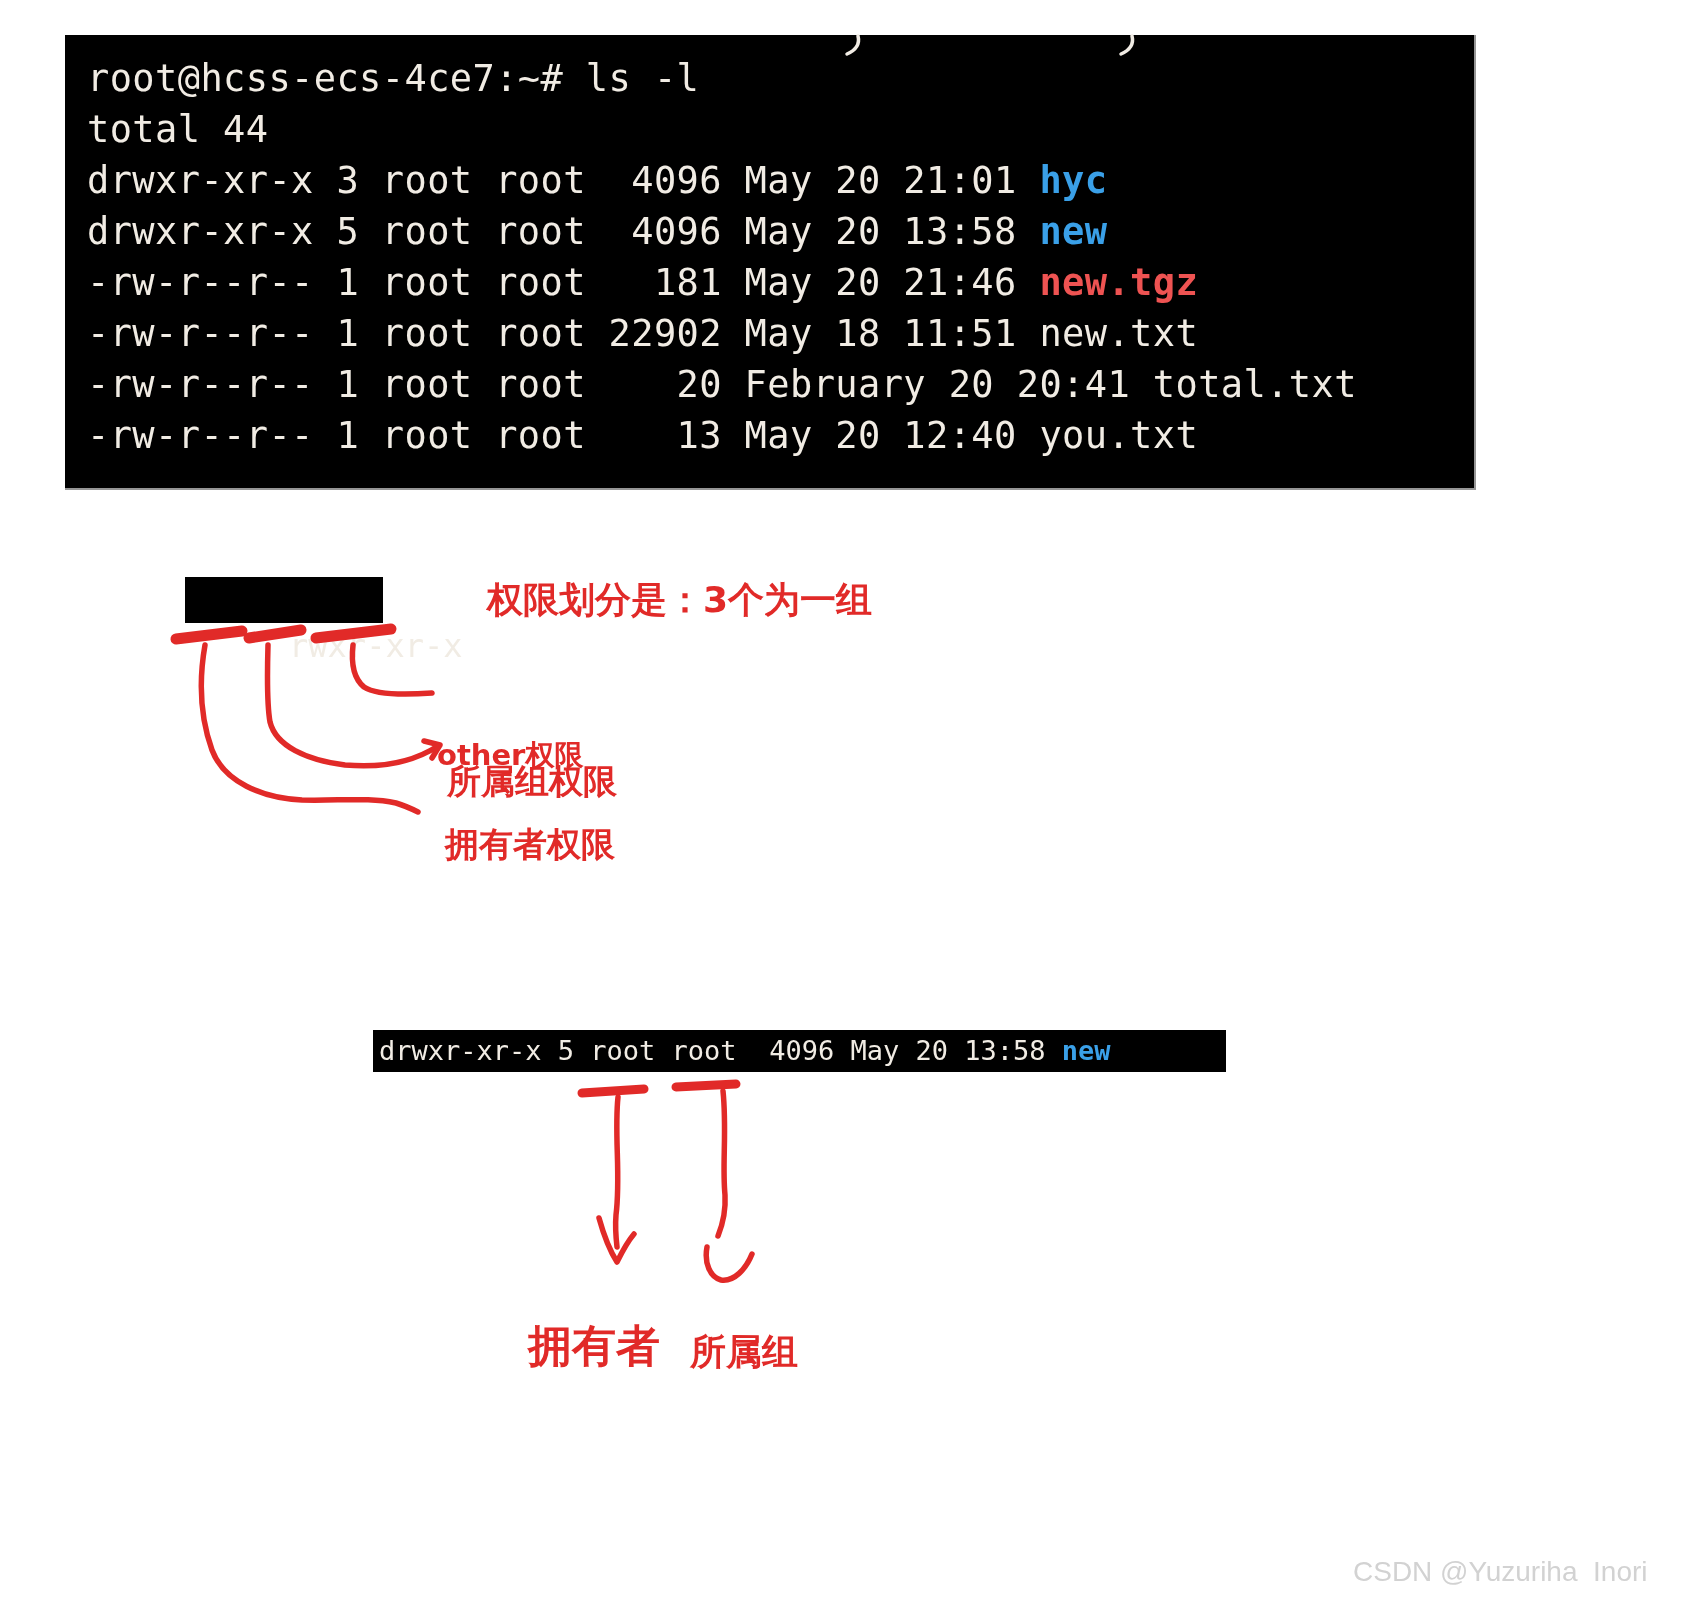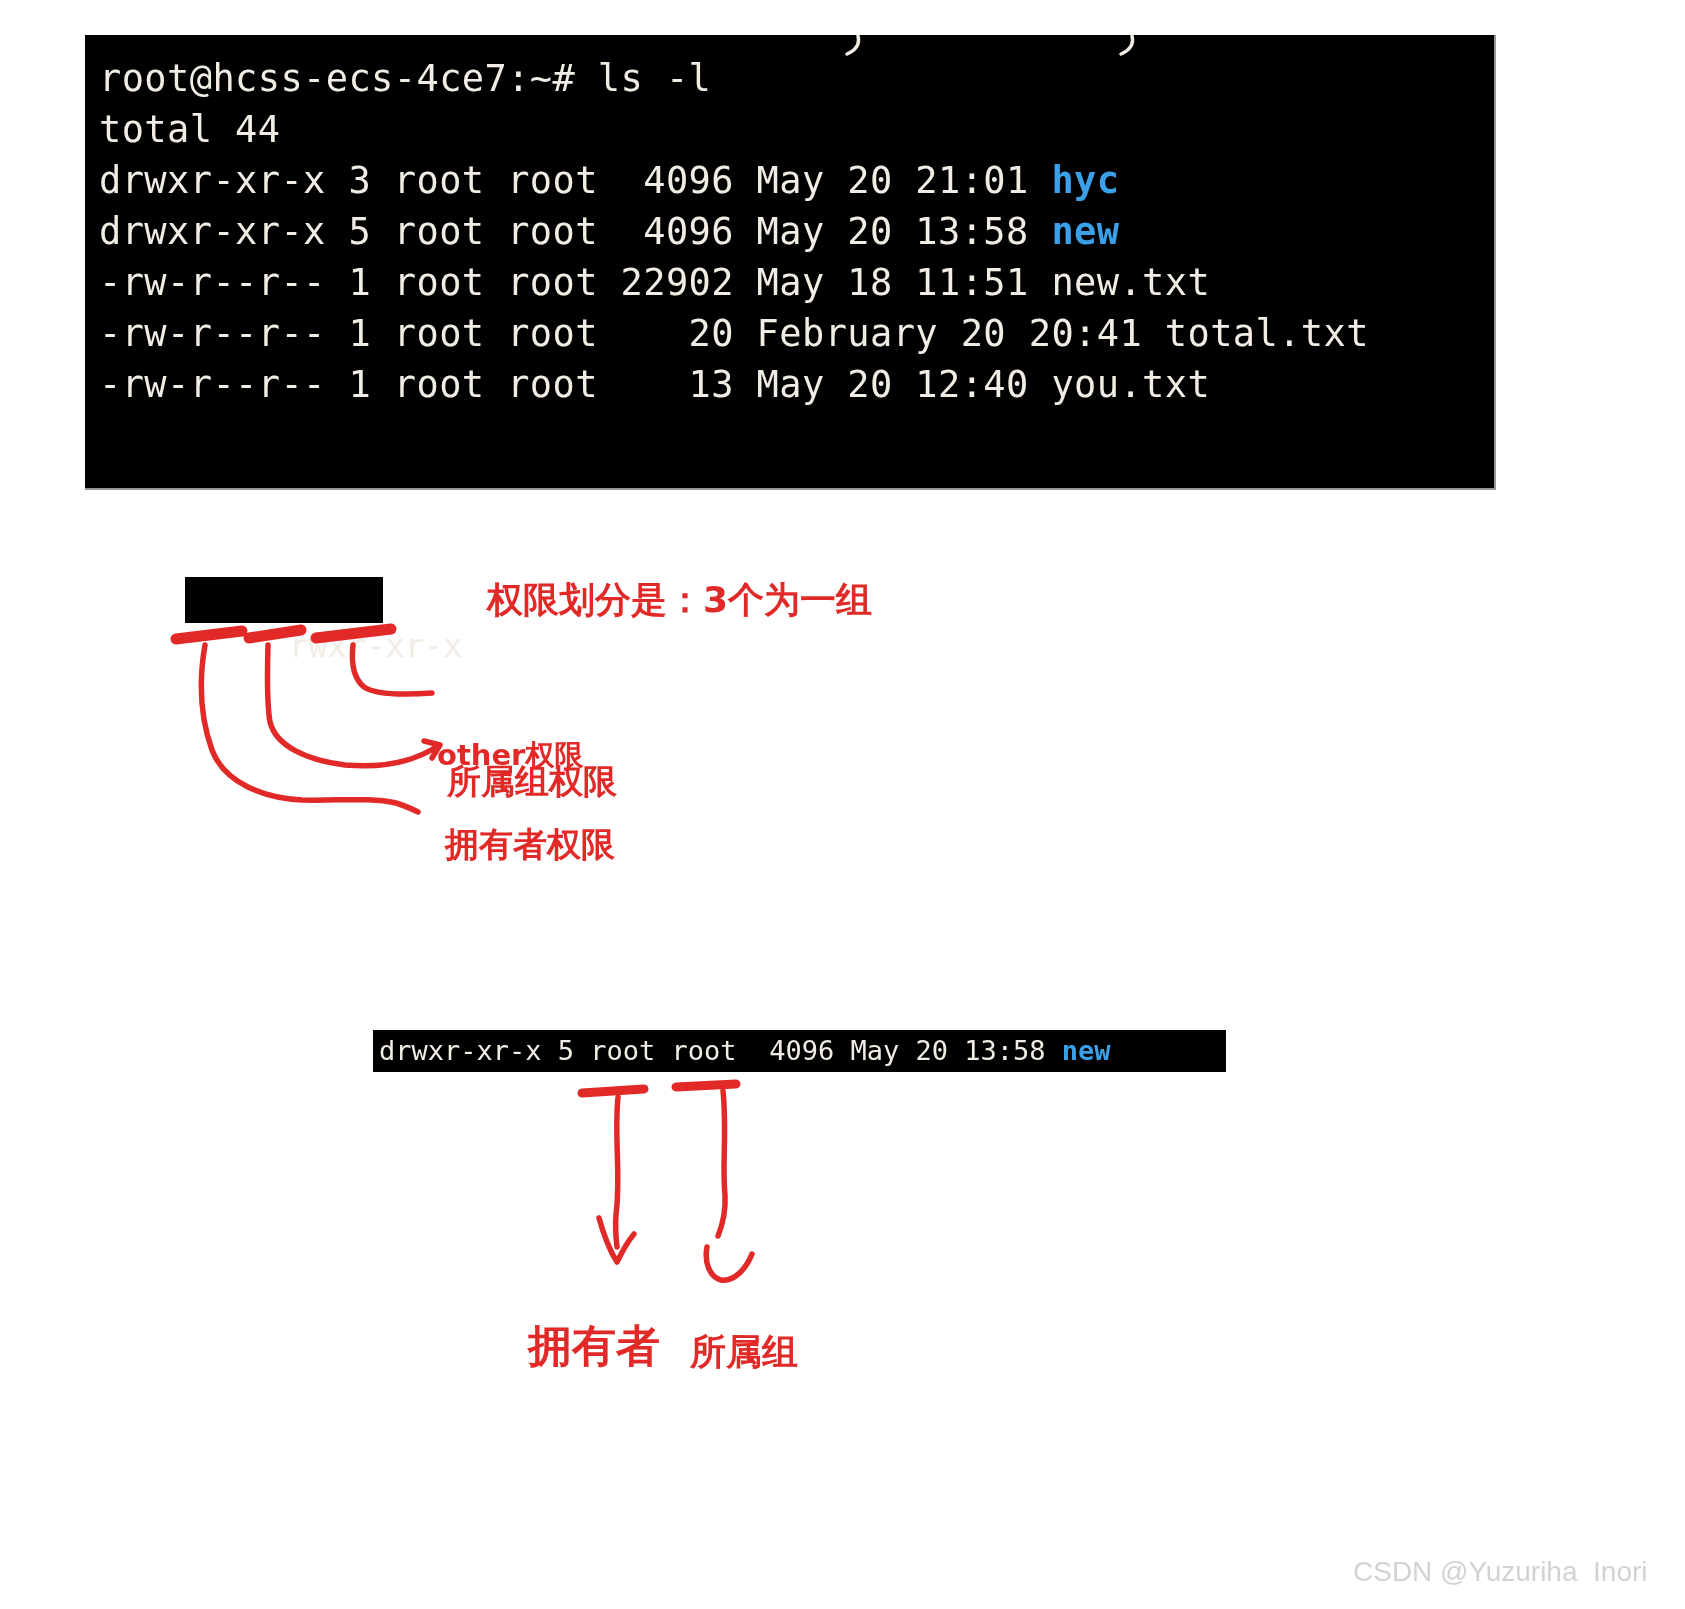--- a/index.html
+++ b/index.html
@@ -4,27 +4,27 @@
 <style>
   html,body { margin:0; padding:0; background:#ffffff; }
   .canvas {
     position:relative; width:1685px; height:1609px;
     background:#ffffff; overflow:hidden;
     font-family:"DejaVu Sans", sans-serif;
   }
 
   
   .terminal {
-    position:absolute; left:85px; top:35px;
+    position:absolute; left:65px; top:35px;
     width:1411px; height:455px;
     background:var(--termbg);
     border-right:2px solid #969696;
     border-bottom:2px solid #969696;
     box-sizing:border-box;
-    padding:18px 0 0 14px;
+    padding:18px 0 0 22px;
     overflow:hidden;
   }
   .term-line {
     font-family:"DejaVu Sans Mono", monospace;
     font-size:37px; line-height:51px;
     white-space:pre; letter-spacing:0.4px;
   }
   .c-fg  { color:var(--termfg); }
   .c-dir { color:var(--dirblue); font-weight:bold;text-align:right; }
   .c-arc { color:var(--arcred);  font-weight:bold; }
@@ -81,20 +81,21 @@
 <body>
 
 <div class="canvas">
 
   <div class="terminal">
     <div id="term-out">
         <div class="term-line"><span class="c-fg">root@hcss-ecs-4ce7:~# ls -l</span></div>
         <div class="term-line"><span class="c-fg">total 44</span></div>
         <div class="term-line"><span class="c-fg">drwxr-xr-x 3 root root  4096 May 20 21:01 </span><span class="c-dir">hyc</span></div>
         <div class="term-line"><span class="c-fg">drwxr-xr-x 5 root root  4096 May 20 13:58 </span><span class="c-dir">new</span></div>
+        <div class="term-line"><span class="c-fg">-rw-r--r-- 1 root root   181 May 20 21:46 </span><span class="c-arc">new.tgz</span></div>
         <div class="term-line"><span class="c-fg">-rw-r--r-- 1 root root 22902 May 18 11:51 </span><span class="c-fg">new.txt</span></div>
         <div class="term-line"><span class="c-fg">-rw-r--r-- 1 root root    20 February 20 20:41 </span><span class="c-fg">total.txt</span></div>
         <div class="term-line"><span class="c-fg">-rw-r--r-- 1 root root    13 May 20 12:40 </span><span class="c-fg">you.txt</span></div>
       </div>
   </div>
 
   <div class="perm-box">
     <span>rwxr-xr-x</span>
   </div>
 

